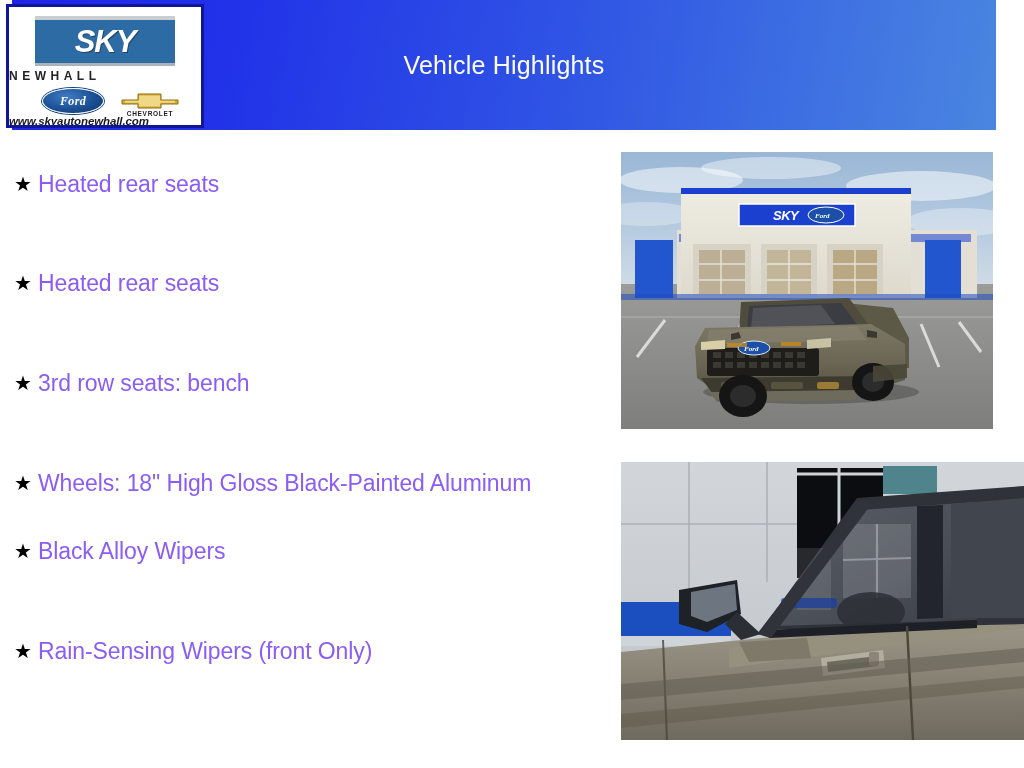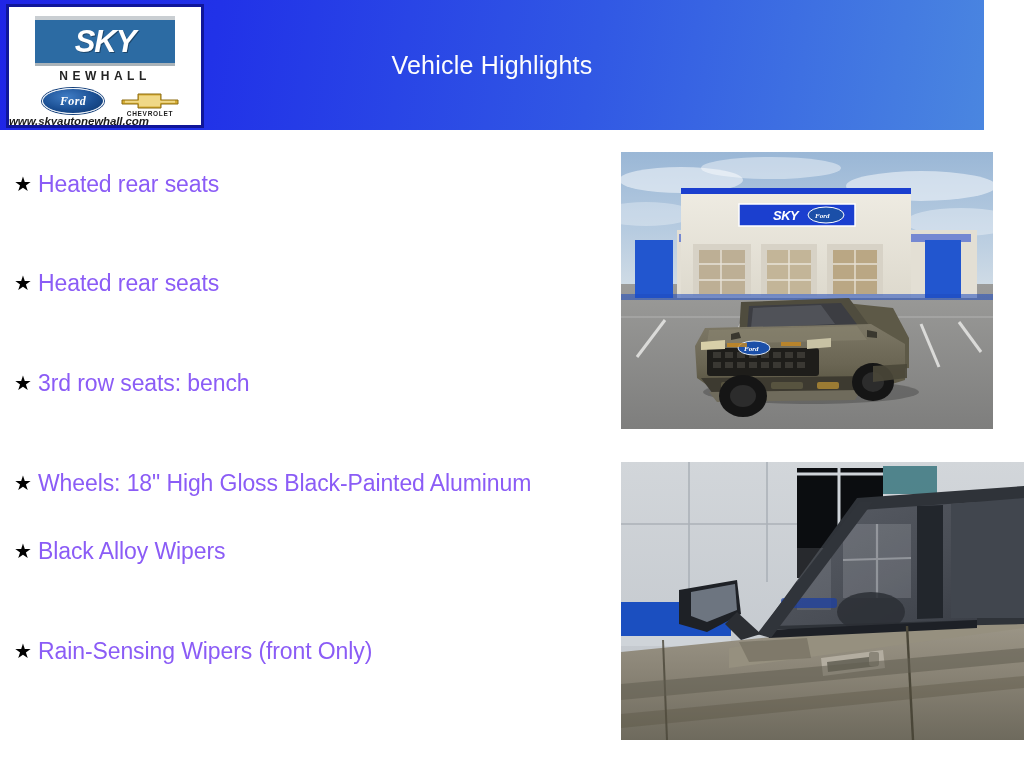--- a/index.html
+++ b/index.html
@@ -12,21 +12,21 @@
     overflow: hidden;
   }
   #slide {
     position: relative;
     width: 1024px; height: 768px;
     background: #ffffff;
   }
 
   
   #header {
-    position: absolute; left: 0; top: 0;
+    position: absolute; left: 12px; top: 0;
     width: 984px; height: 130px;
     background: linear-gradient(100deg, #1f25e6 0%, #2132e8 22%, #3158e4 60%, #4a86e0 100%);
   }
   #header-title {
     position: absolute;
     left: 0; right: 0; top: 50px;
     text-align: center;
     color: #fdfdfd;
     font-size: 25px;
     font-weight: 400;
@@ -66,21 +66,20 @@
     font-weight: 700;
     font-style: italic;
     letter-spacing: -1px;
     line-height: 35px;
     font-family: "Liberation Sans", sans-serif;
     text-shadow: 1px 1px 0 rgba(0,0,0,.35);
   }
   #newhall-word {
     position: absolute;
     left: 0; right: 0; top: 62px;
-    text-align: center;
     color: #242424;
     font-size: 12px;
     font-weight: 700;
     letter-spacing: 4.5px;
     line-height: 14px;
   }
   
   #ford-badge {
     position: absolute;
     left: 33px; top: 81px;

